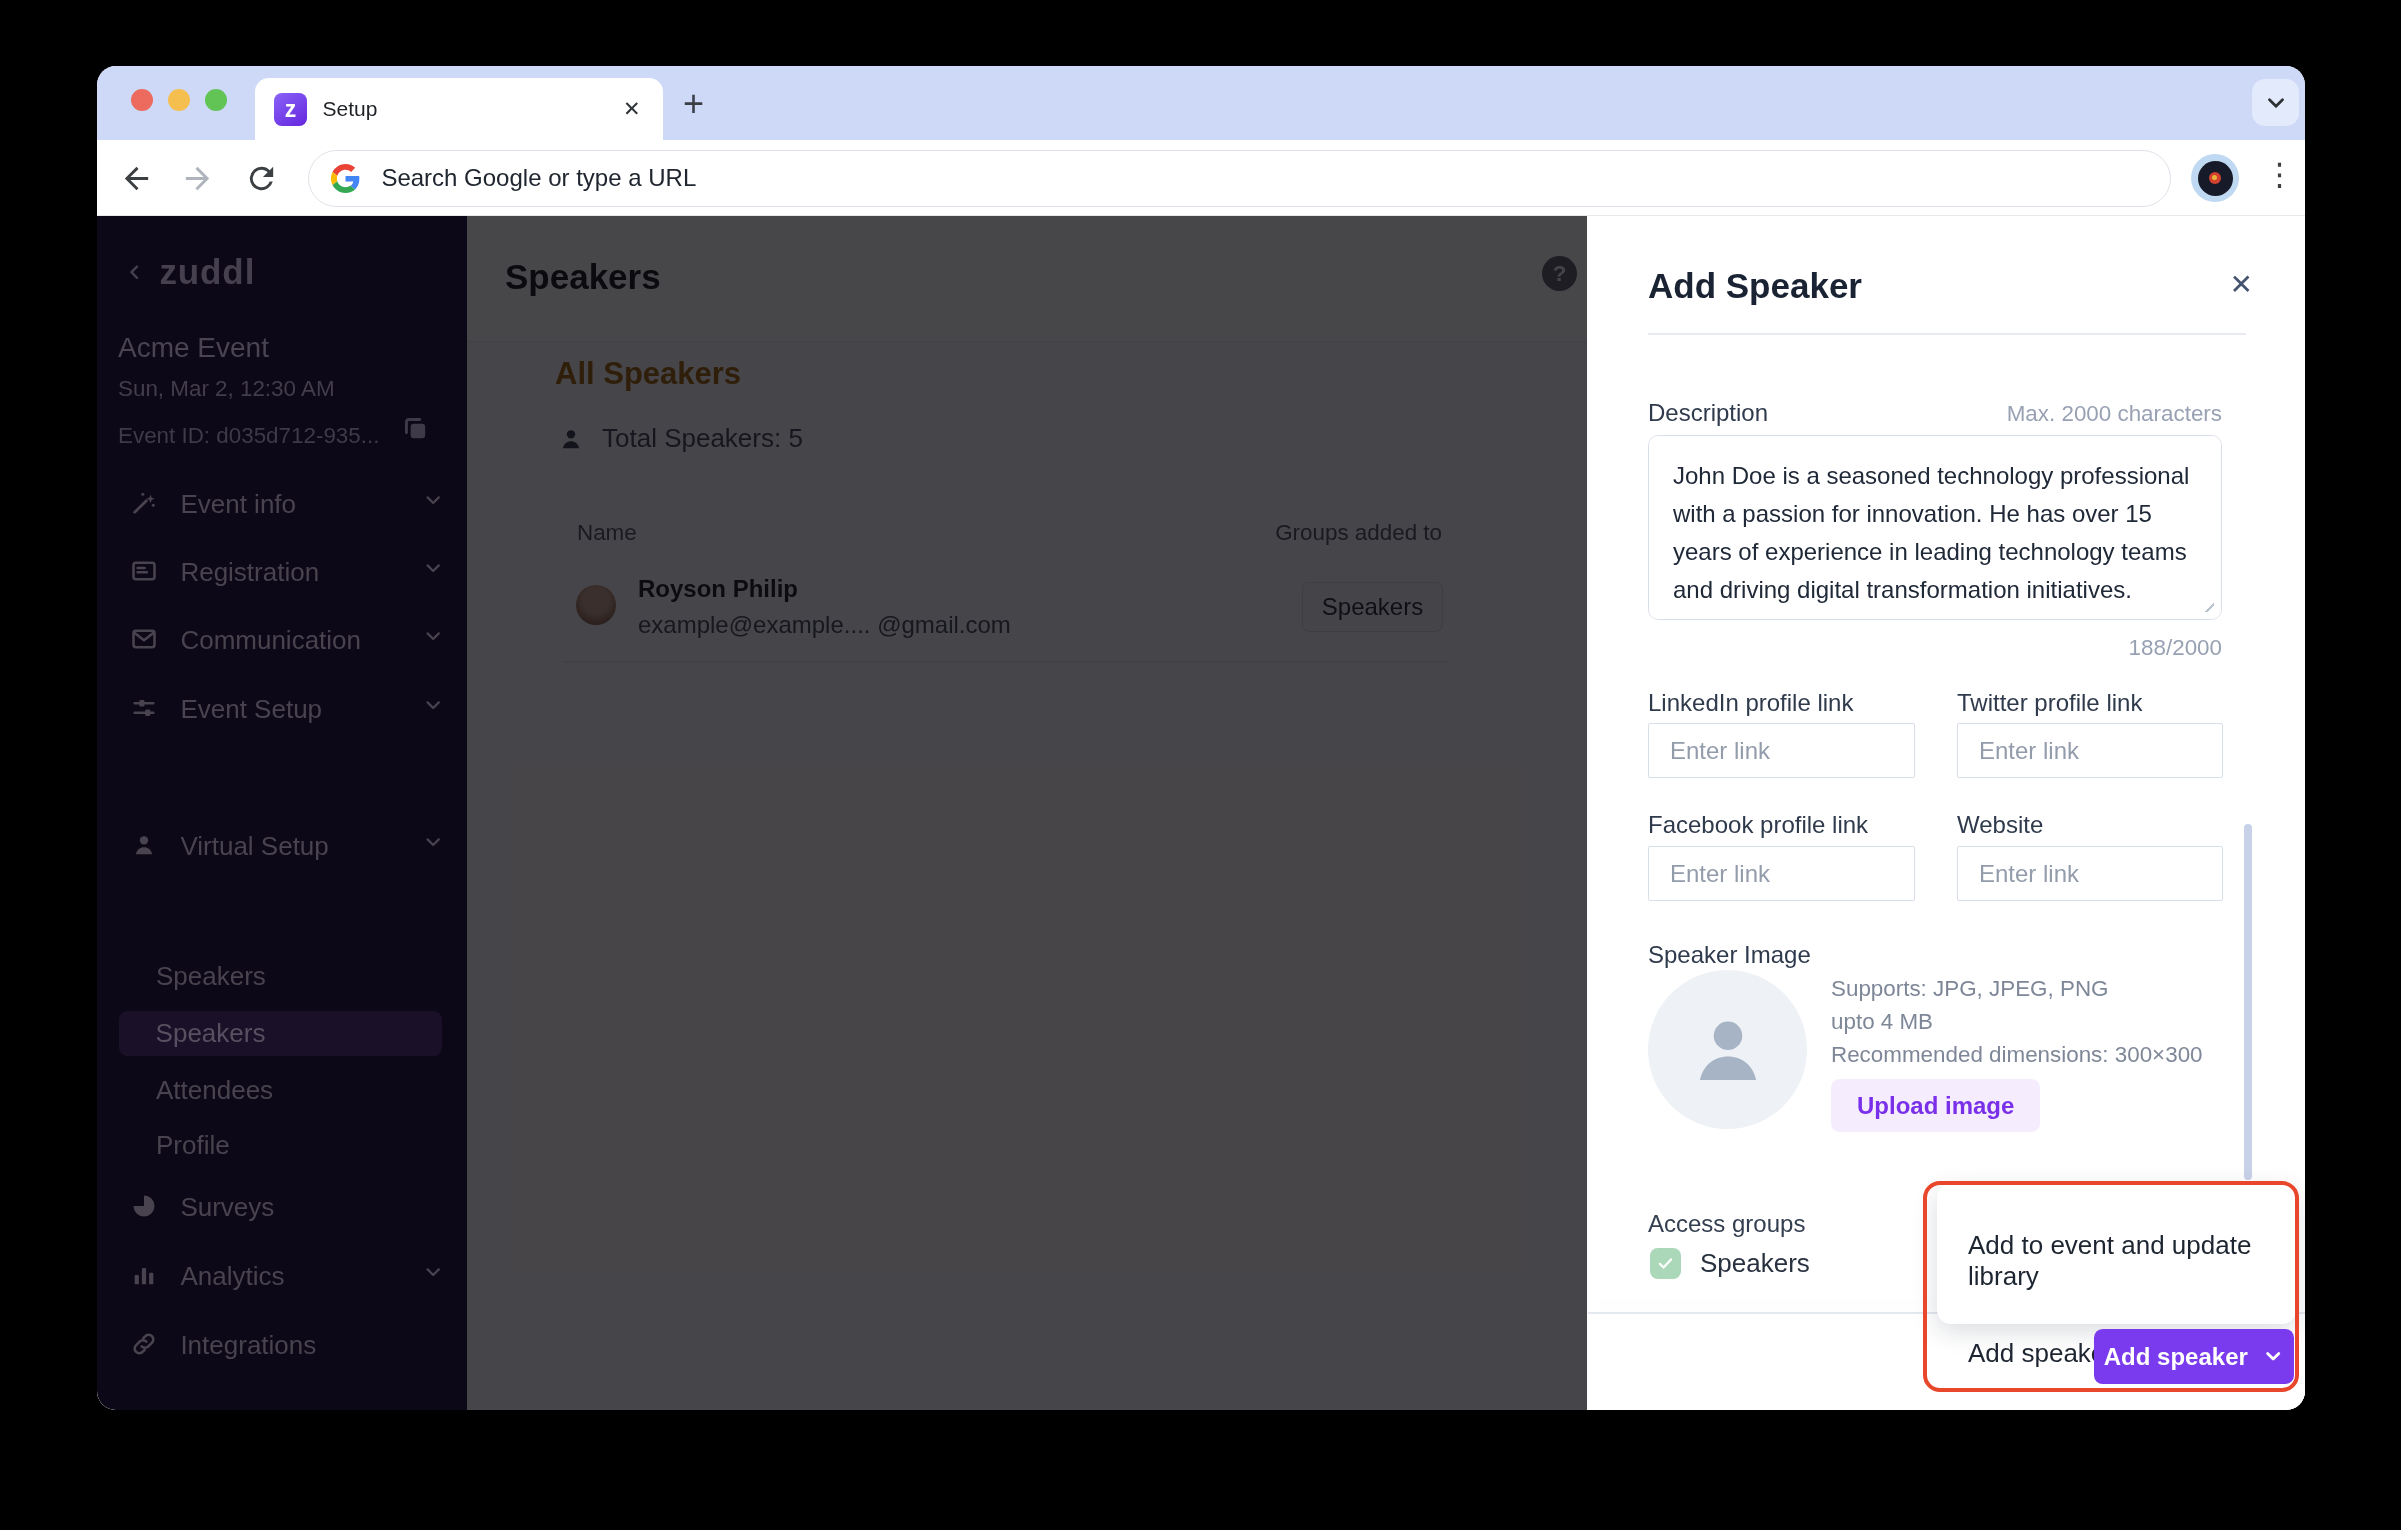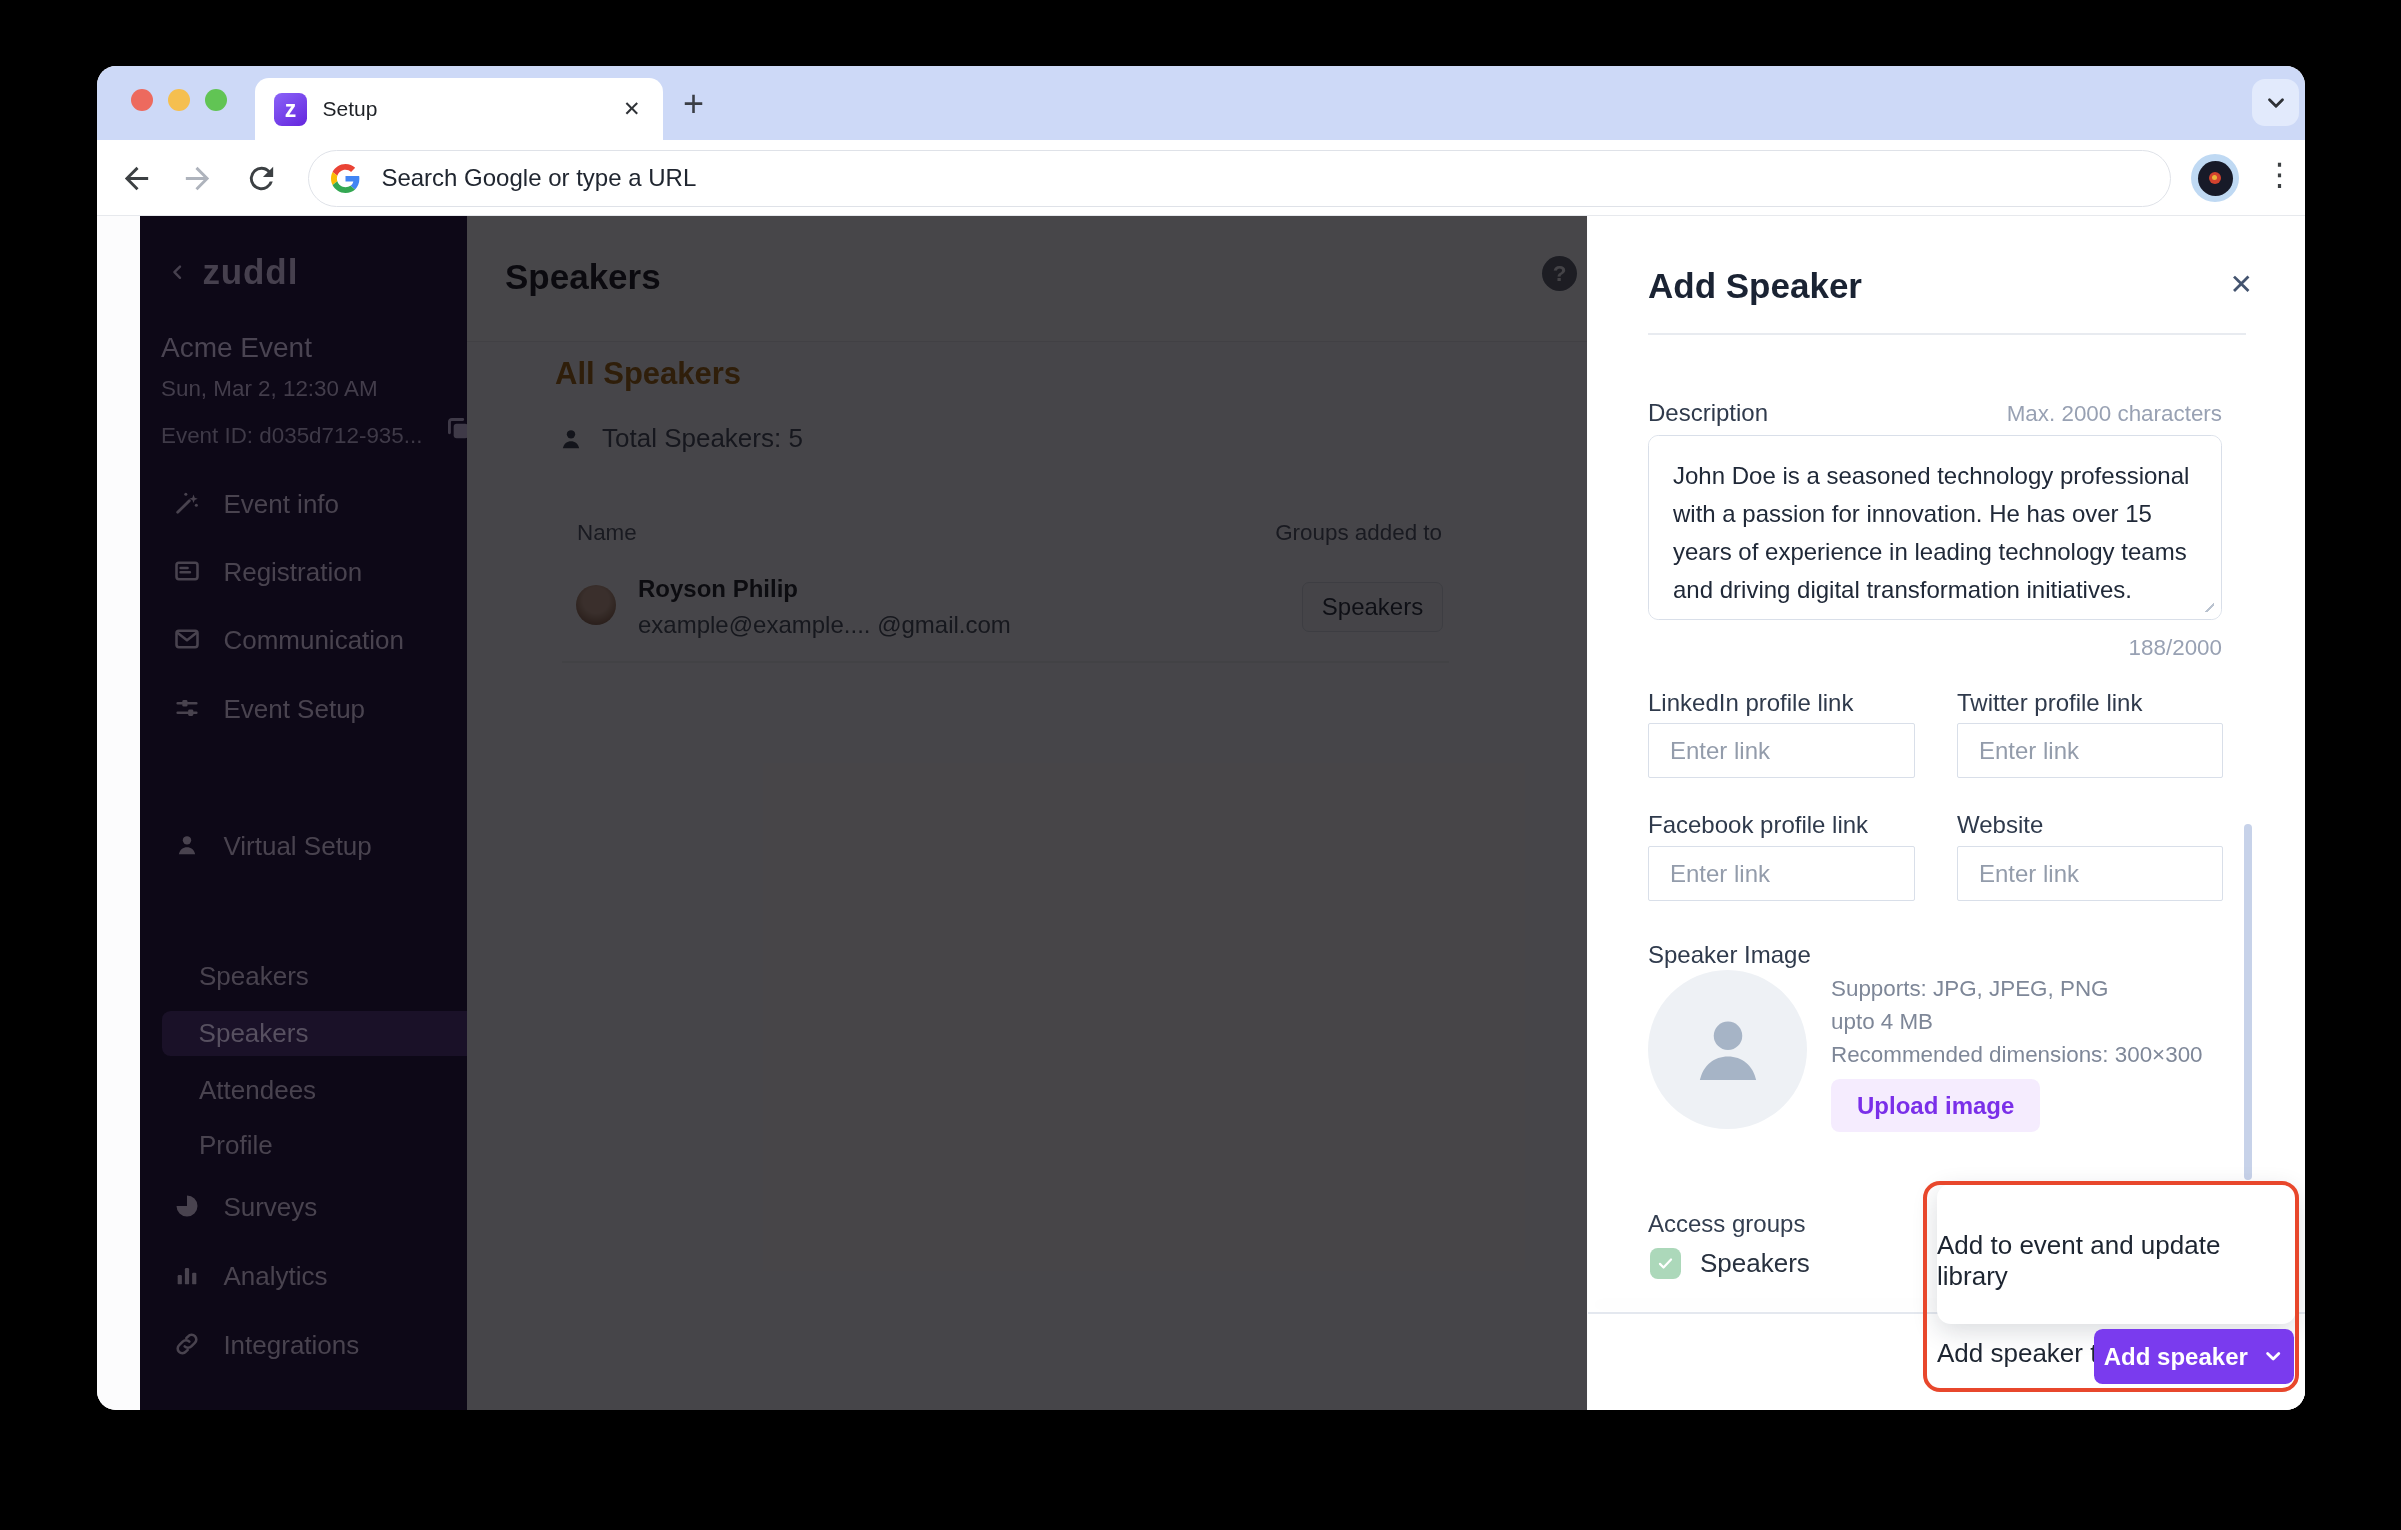--- a/index.html
+++ b/index.html
@@ -42,21 +42,21 @@
     background:#BFD9F3; display:flex; align-items:center; justify-content:center; }
   .avinner { width:35px; height:35px; border-radius:50%; background:#171A28; position:relative; }
   .avdot { position:absolute; left:11.2px; top:11.2px; width:12px; height:12px; border-radius:50%; background:#D2422E; }
   .avdot2 { position:absolute; left:14.7px; top:14.7px; width:5.2px; height:5.2px; border-radius:50%; background:#E8B43A; }
   .kebab { position:absolute; left:2167px; top:15.5px; font-size:31px; color:#3C4043; }
 
   
   .app { position:absolute; left:0; top:150px; width:2208px; height:1194px; background:#FCFCFD; }
 
   
-  .sidebar { position:absolute; left:0; top:0; width:370px; height:100%; background:#0D0817;margin-left:43px; }
+  .sidebar { position:absolute; left:0; top:0; width:370px; height:100%; background:#0D0817; }
   .logo-row { position:absolute; left:26px; top:36px; display:flex; align-items:center; gap:14px; color:#46404E; }
   .logo-text { font-size:35px; font-weight:800; letter-spacing:0.9px; }
   .ev-name { position:absolute; left:21px; top:116px; font-size:28px; color:#4A4452; }
   .ev-date { position:absolute; left:21px; top:160px; font-size:22.4px; color:#433D4B; }
   .ev-id   { position:absolute; left:21px; top:207px; font-size:22.4px; color:#3F3A48; }
   .copyic  { position:absolute; left:304px; top:198px; width:29px; height:29px; color:#3F3A48; }
   .nv { position:absolute; left:0; width:370px; height:48px; display:flex; color:#49434F; }
   .nico { width:28px; height:28px; margin-left:33px; flex:0 0 auto; }
   .nlabel { font-size:26px; margin-left:22.4px; flex:1; }
   .nchev { width:22.4px; height:22.4px; margin-right:22.4px; flex:0 0 auto; }
@@ -127,21 +127,21 @@
   .ag-opt { margin-left:19px; font-size:26px; color:#28313F; }
   .pfoot-div { position:absolute; left:0; right:0; top:1096px; height:1.7px; background:#E4E8EF;
     box-shadow:0 -8.6px 17px rgba(25,35,55,0.05); }
 
   
   .pscroll { position:absolute; left:2147px; top:608px; width:7.8px; height:356px; border-radius:4.3px;
     background:#C7D2E9; z-index:4; }
   .dropdown { position:absolute; left:1840px; top:968px; width:359px; height:140px; background:#fff;
     border-radius:14px; box-shadow:0 7px 26px rgba(20,30,50,0.16); display:flex; flex-direction:column;
     justify-content:space-evenly; z-index:6; }
-  .ditem { font-size:26px; color:#1D2531; height:64px; display:flex; align-items:center;margin-top:46px; }
+  .ditem { padding-left:31px; font-size:26px; color:#1D2531; height:64px; display:flex; align-items:center;margin-top:46px; }
   .addbtn { position:absolute; left:1997px; top:1113px; width:200px; height:55px; background:#7A3BEE;
     border:none; border-radius:8.6px; color:#fff; font-size:24px; font-weight:700; display:flex;
     align-items:center; justify-content:center; gap:14px; z-index:6; font-family:inherit; }
   .addbtn svg { width:22.4px; height:22.4px; }
   .redbox { position:absolute; left:1826px; top:965px; width:376px; height:211px;
     border:4.3px solid #E8472C; border-radius:17px; z-index:7; pointer-events:none; }
 </style>
 </head>
 <body>
 

